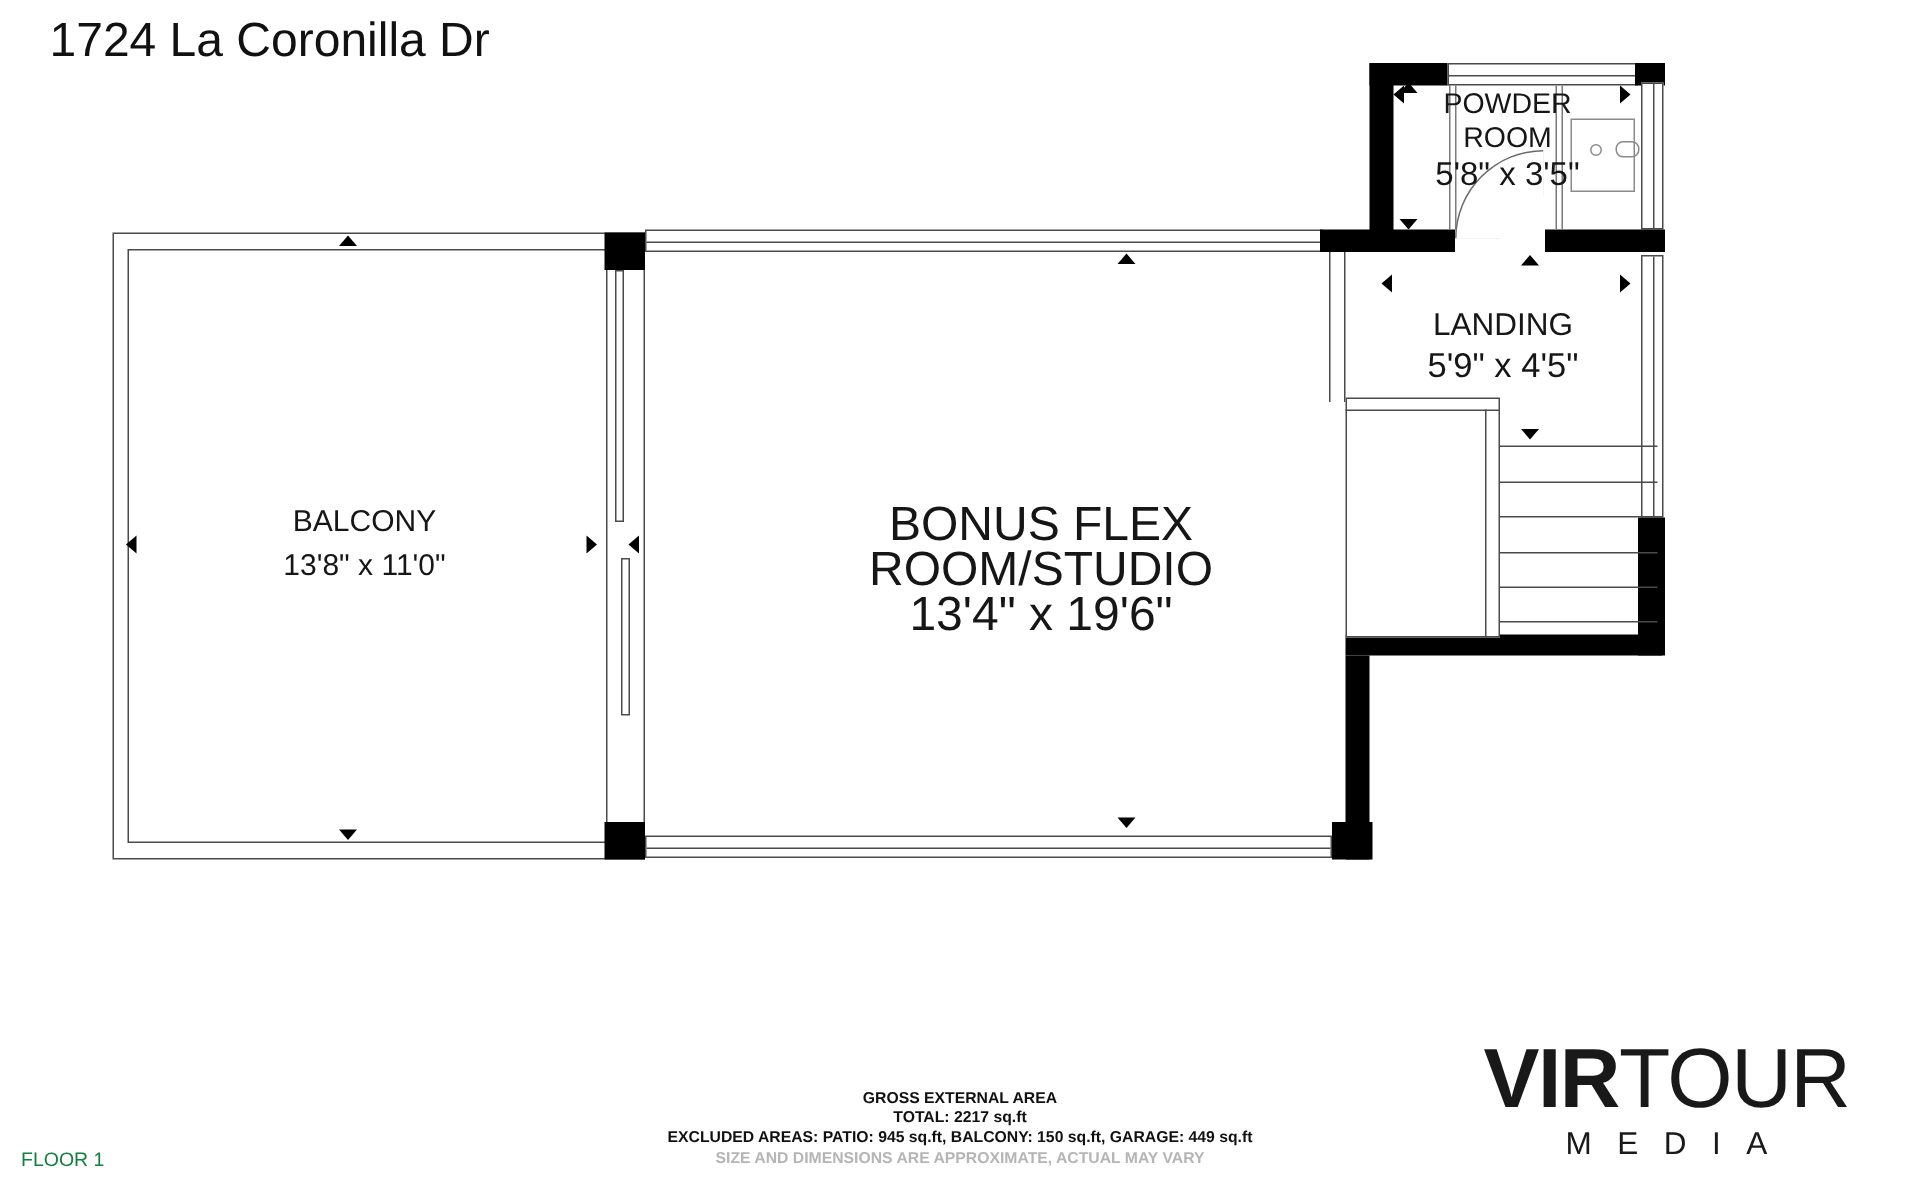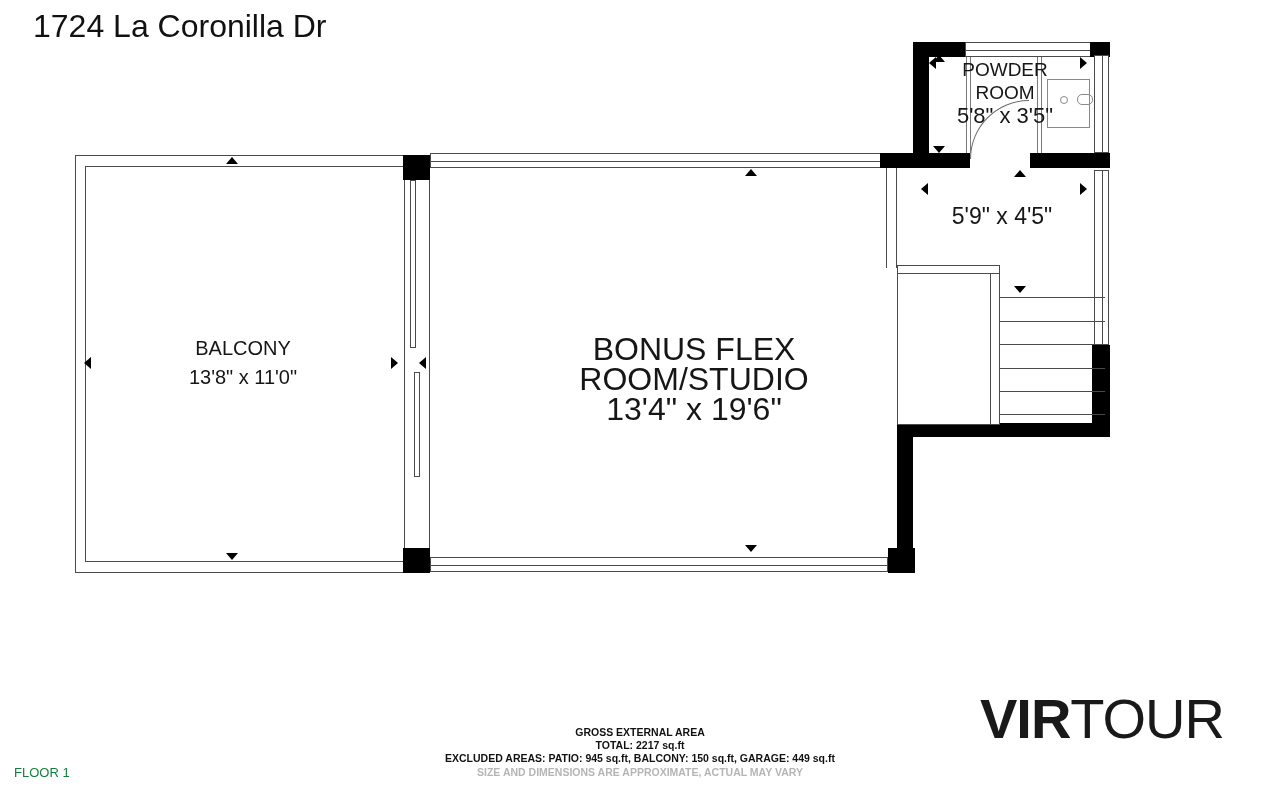--- a/index.html
+++ b/index.html
@@ -15,21 +15,21 @@
   .arr { position:absolute; width:0; height:0; }
   .arr.up    { border-left:6px solid transparent; border-right:6px solid transparent; border-bottom:7px solid #000; }
   .arr.down  { border-left:6px solid transparent; border-right:6px solid transparent; border-top:7px solid #000; }
   .arr.left  { border-top:6px solid transparent; border-bottom:6px solid transparent; border-right:7px solid #000; }
   .arr.right { border-top:6px solid transparent; border-bottom:6px solid transparent; border-left:7px solid #000; }
   .title { position:absolute; left:33px; top:8px; font-size:32px; color:#111; }
   .summary { position:absolute; left:340px; top:726px; width:600px; text-align:center;
              font-size:10.5px; font-weight:bold; color:#111; line-height:13.2px; }
   .summary .disclaimer { color:#b5b5b5; }
   .floor-tag { position:absolute; left:14px; top:765px; font-size:13px; color:#15803d; }
-  .logo { position:absolute; left:980px; top:690px; width:262px; color:#191919; }
+  .logo { position:absolute; left:980px; top:690px; width:262px; text-align:center; color:#191919; }
   .logo .brand { font-size:56px; line-height:58px; letter-spacing:-1px; }
   .logo .b-bold { font-weight:800; }
   .logo .b-light { font-weight:300; }
   .logo .sub { font-size:21px; letter-spacing:17px; padding-left:17px; margin-top:3px; font-weight:400; }
 </style>
 </head>
 <body>
 
 <div class="title">1724 La Coronilla Dr</div>
 
@@ -93,20 +93,21 @@
 <div class="arr down" style="left:933px; top:146px;"></div>
 <div class="arr left" style="left:929px; top:57px;"></div>
 <div class="arr right" style="left:1080px; top:57px;"></div>
 
 <div class="noline" style="left:886px; top:168px; width:11px; height:100px; border-left:1px solid #4a4a4a; border-right:1px solid #4a4a4a;"></div>
 <div class="outline" style="left:1094px; top:170px; width:15px; height:175px;">
     <div class="mid-v"></div>
   </div>
 <div class="wall" style="left:1092px; top:345px; width:18px; height:92px;"></div>
 <div class="room-label" style="left:902px; top:203px; width:200px; font-size:21px; line-height:27px;">
+  <div>LANDING</div>
   <div style="font-size:23px;">5'9" x 4'5"</div>
 </div>
 <div class="arr left" style="left:921px; top:183px;"></div>
 <div class="arr right" style="left:1080px; top:183px;"></div>
 <div class="arr up" style="left:1014px; top:170px;"></div>
 <div class="arr down" style="left:1014px; top:286px;"></div>
 
 <div class="outline" style="left:897px; top:265px; width:103px; height:160px;"></div>
 <div class="thinline" style="left:897px; top:273px; width:103px; height:1px;"></div>
 <div class="thinline" style="left:990px; top:273px; width:1px; height:152px;"></div>
@@ -122,13 +123,14 @@
   <div>GROSS EXTERNAL AREA</div>
   <div>TOTAL: 2217 sq.ft</div>
   <div>EXCLUDED AREAS: PATIO: 945 sq.ft, BALCONY: 150 sq.ft, GARAGE: 449 sq.ft</div>
   <div class="disclaimer">SIZE AND DIMENSIONS ARE APPROXIMATE, ACTUAL MAY VARY</div>
 </div>
 
 <div class="floor-tag">FLOOR 1</div>
 
 <div class="logo">
   <div class="brand"><span class="b-bold">VIR</span><span class="b-light">TOUR</span></div>
+  <div class="sub">MEDIA</div>
 </div>
 
 </body></html>

